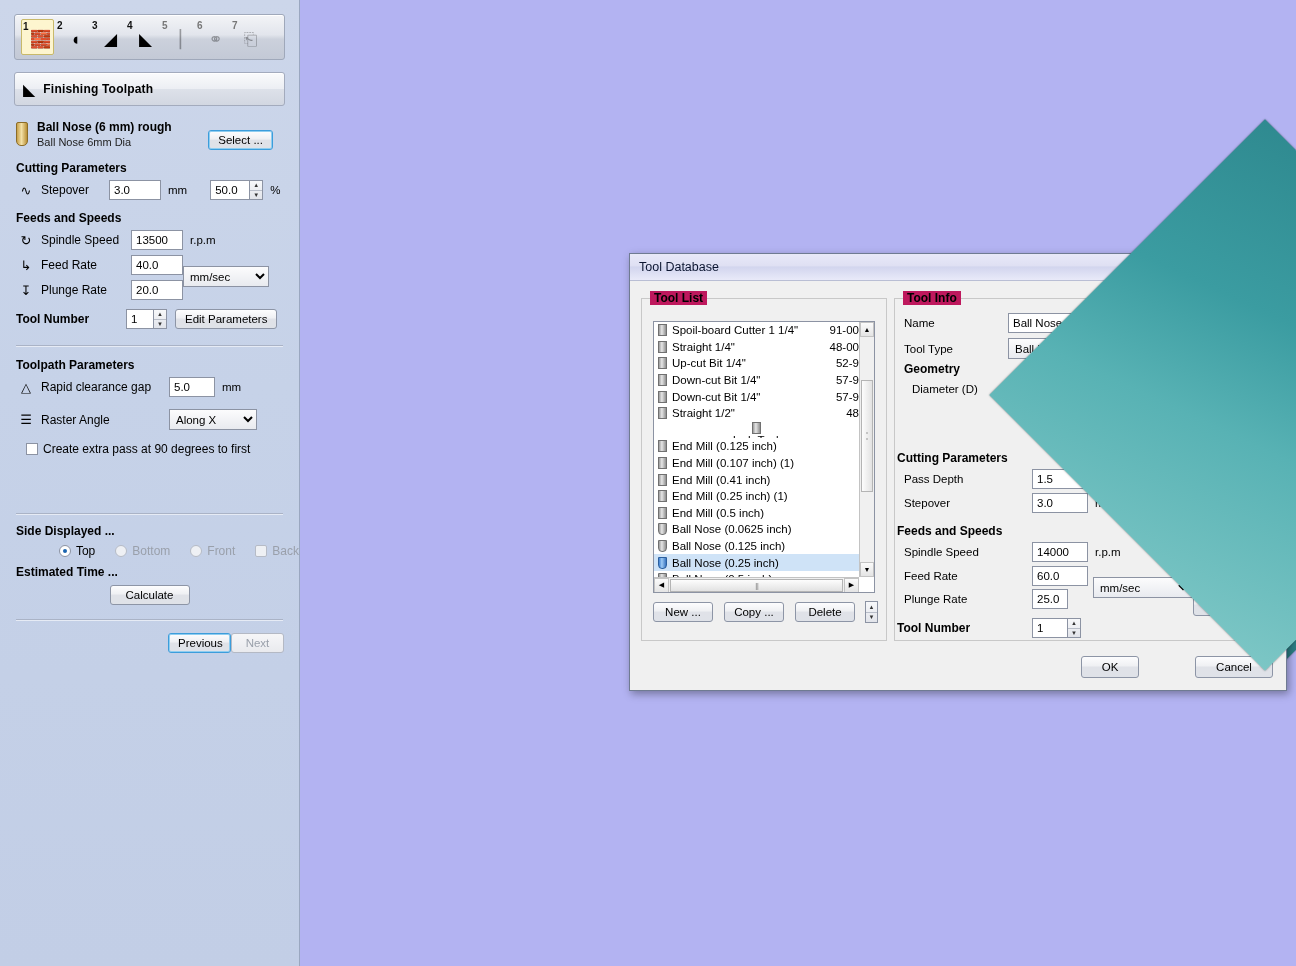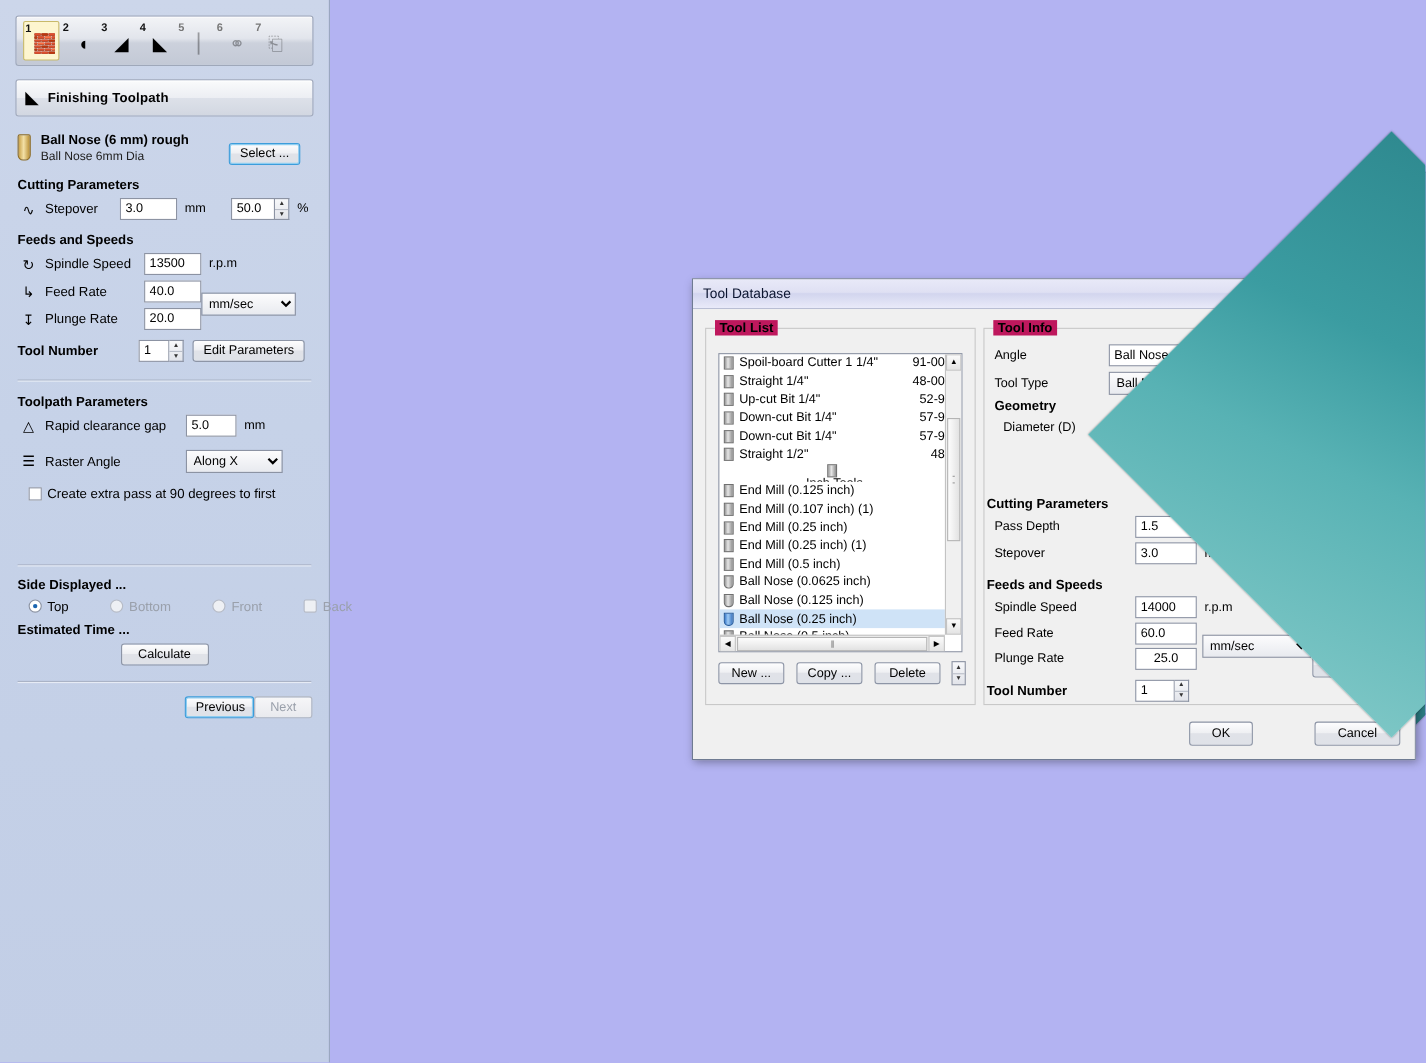--- a/index.html
+++ b/index.html
@@ -128,21 +128,21 @@
     height:21px; padding:1px 2px;
   }
 
   .cb-row { display:flex; align-items:center; margin:12px 0 0 26px; }
   .cbox {
     width:12px; height:12px; border:1px solid #8c93a3; background:#fff;
     margin-right:5px;
   }
   .sep { margin:16px 16px 0 16px; border-top:1px solid #aab3c6; border-bottom:1px solid #e6ebf5; height:2px; }
 
-  .radios { display:flex; align-items:center; margin:6px 0 0 26px; gap:38px; }
+  .radios { display:flex; align-items:center; margin:6px 0 0 26px; gap:20px;justify-content:flex-end; }
   .radio { display:flex; align-items:center; font-size:12px; }
   .rdot { width:12px; height:12px; border-radius:50%; border:1px solid #8c93a3; background:#fff; margin-right:5px; position:relative; }
   .radio.on .rdot::after { content:""; position:absolute; left:3px; top:3px; width:4px; height:4px; border-radius:50%; background:#1b65b0; }
   .radio.dis { color:#9aa0ab; }
   .radio.dis .rdot { border-color:#b6bbc6; background:#eef0f4; }
   .radio.sq .rdot { border-radius:2px; }
 
   
   #dialog {
     position:absolute; left:629px; top:253px; width:658px; height:438px;
@@ -465,21 +465,21 @@
             <div class="li">
               <span class="bit2"></span>
               <span class="nm">End Mill (0.125 inch)</span>
             </div>
             <div class="li">
               <span class="bit2"></span>
               <span class="nm">End Mill (0.107 inch) (1)</span>
             </div>
             <div class="li">
               <span class="bit2"></span>
-              <span class="nm">End Mill (0.25 inch)</span>
+              <span class="nm">End Mill (0.41 inch)</span>
             </div>
             <div class="li">
               <span class="bit2"></span>
               <span class="nm">End Mill (0.25 inch) (1)</span>
             </div>
             <div class="li">
               <span class="bit2"></span>
               <span class="nm">End Mill (0.5 inch)</span>
             </div>
             <div class="li ball">
@@ -530,21 +530,21 @@
 
       <div class="toolpic">
         <div class="dim">D</div>
         <div class="dimline"></div>
         <div class="shaft">
           <div class="flute"></div>
         </div>
       </div>
 
       <div style="position:absolute;left:9px;top:14px;display:flex;align-items:center">
-        <span class="dlg-lbl" style="width:104px">Angle</span>
+        <span class="dlg-lbl" style="width:104px">Name</span>
         <input class="inp" style="width: 256px;" value="Ball Nose (0.25 inch)">
       </div>
 
       <div style="position:absolute;left:9px;top:39px;display:flex;align-items:center">
         <span class="dlg-lbl" style="width:104px">Tool Type</span>
         <select class="sel-css" style="width:152px">
           <option>Ball Nose</option>
         </select>
       </div>
 
@@ -588,21 +588,21 @@
         <span class="unit">r.p.m</span>
       </div>
 
       <div style="position:absolute;left:9px;top:267px;display:flex;align-items:center">
         <span class="dlg-lbl" style="width:128px">Feed Rate</span>
         <input class="inp" style="width: 56px;" value="60.0">
       </div>
 
       <div style="position:absolute;left:9px;top:290px;display:flex;align-items:center">
         <span class="dlg-lbl" style="width:128px">Plunge Rate</span>
-        <input class="inp" style="width: 56px; text-align: center;" value="25.0">
+        <input class="inp" style="width: 36px;" value="25.0">
       </div>
 
       <select class="sel-css" style="position:absolute;left:198px;top:278px;width:99px">
         <option>mm/sec</option>
       </select>
 
       <div style="position:absolute;left:2px;top:319px;display:flex;align-items:center">
         <span class="dlg-sect" style="width:128px">Tool Number</span>
         <span class="spin" style="margin-left:7px">
           <input class="inp" style="width: 36px;" value="1">

